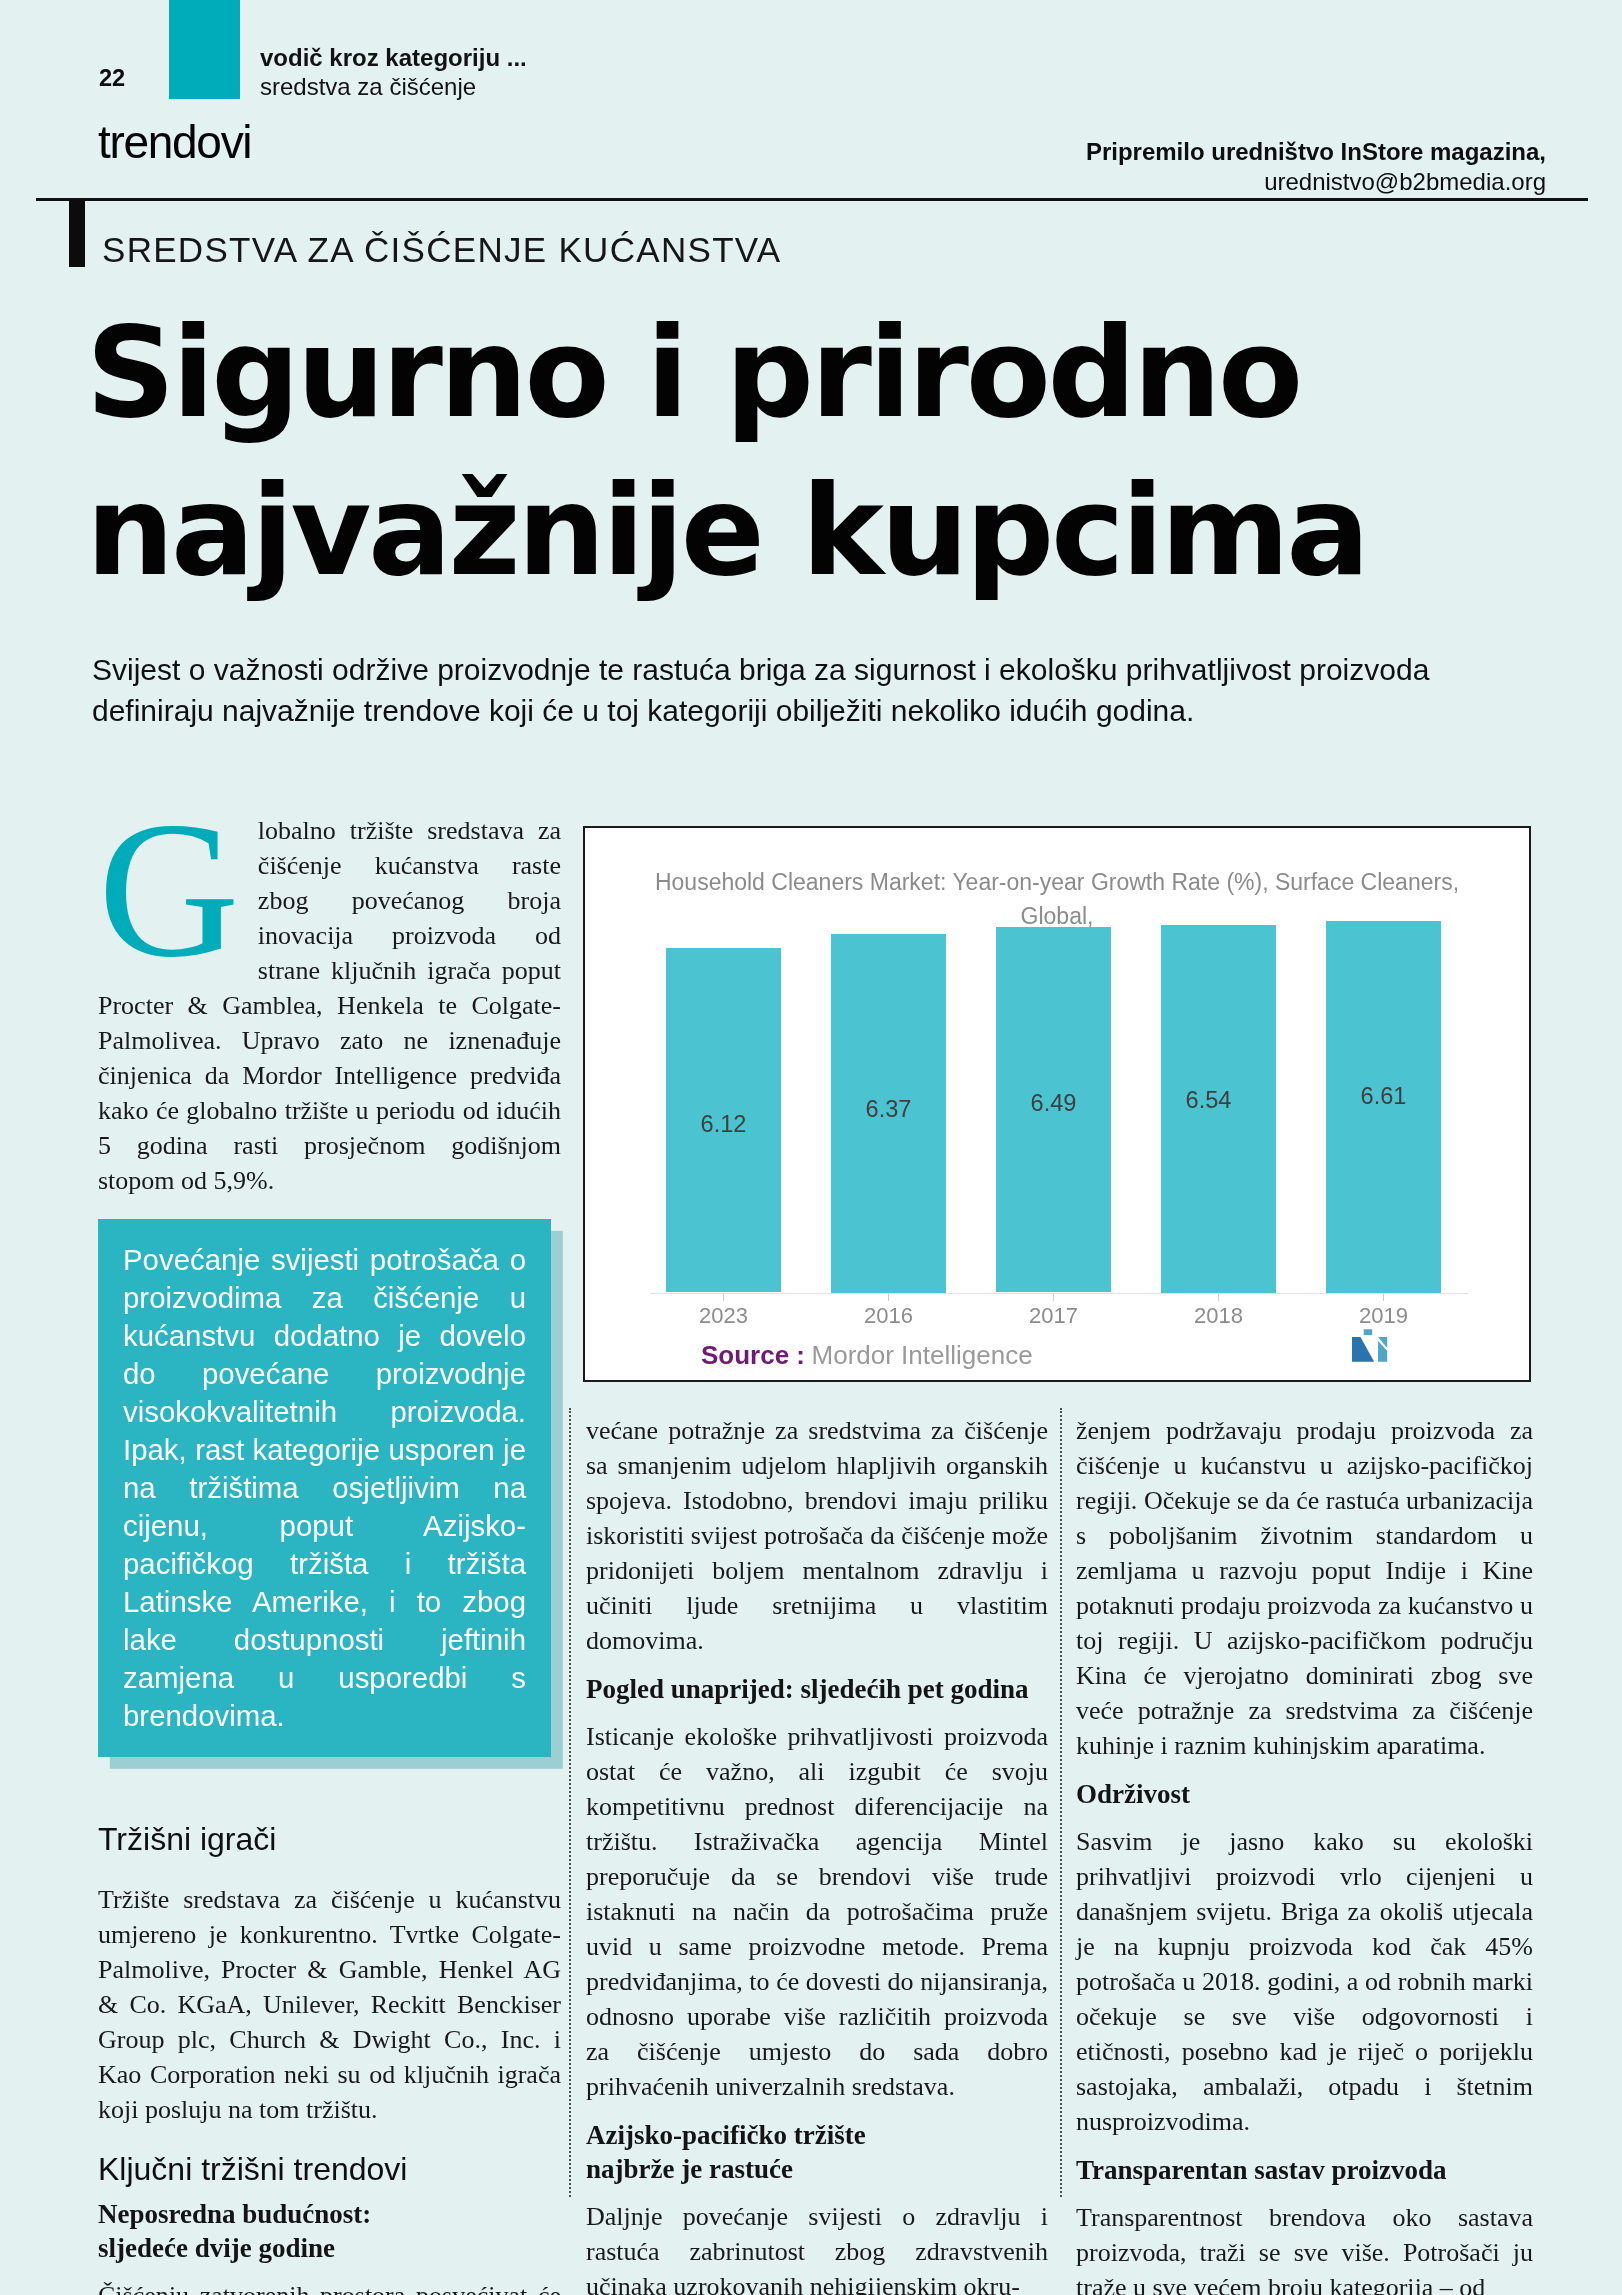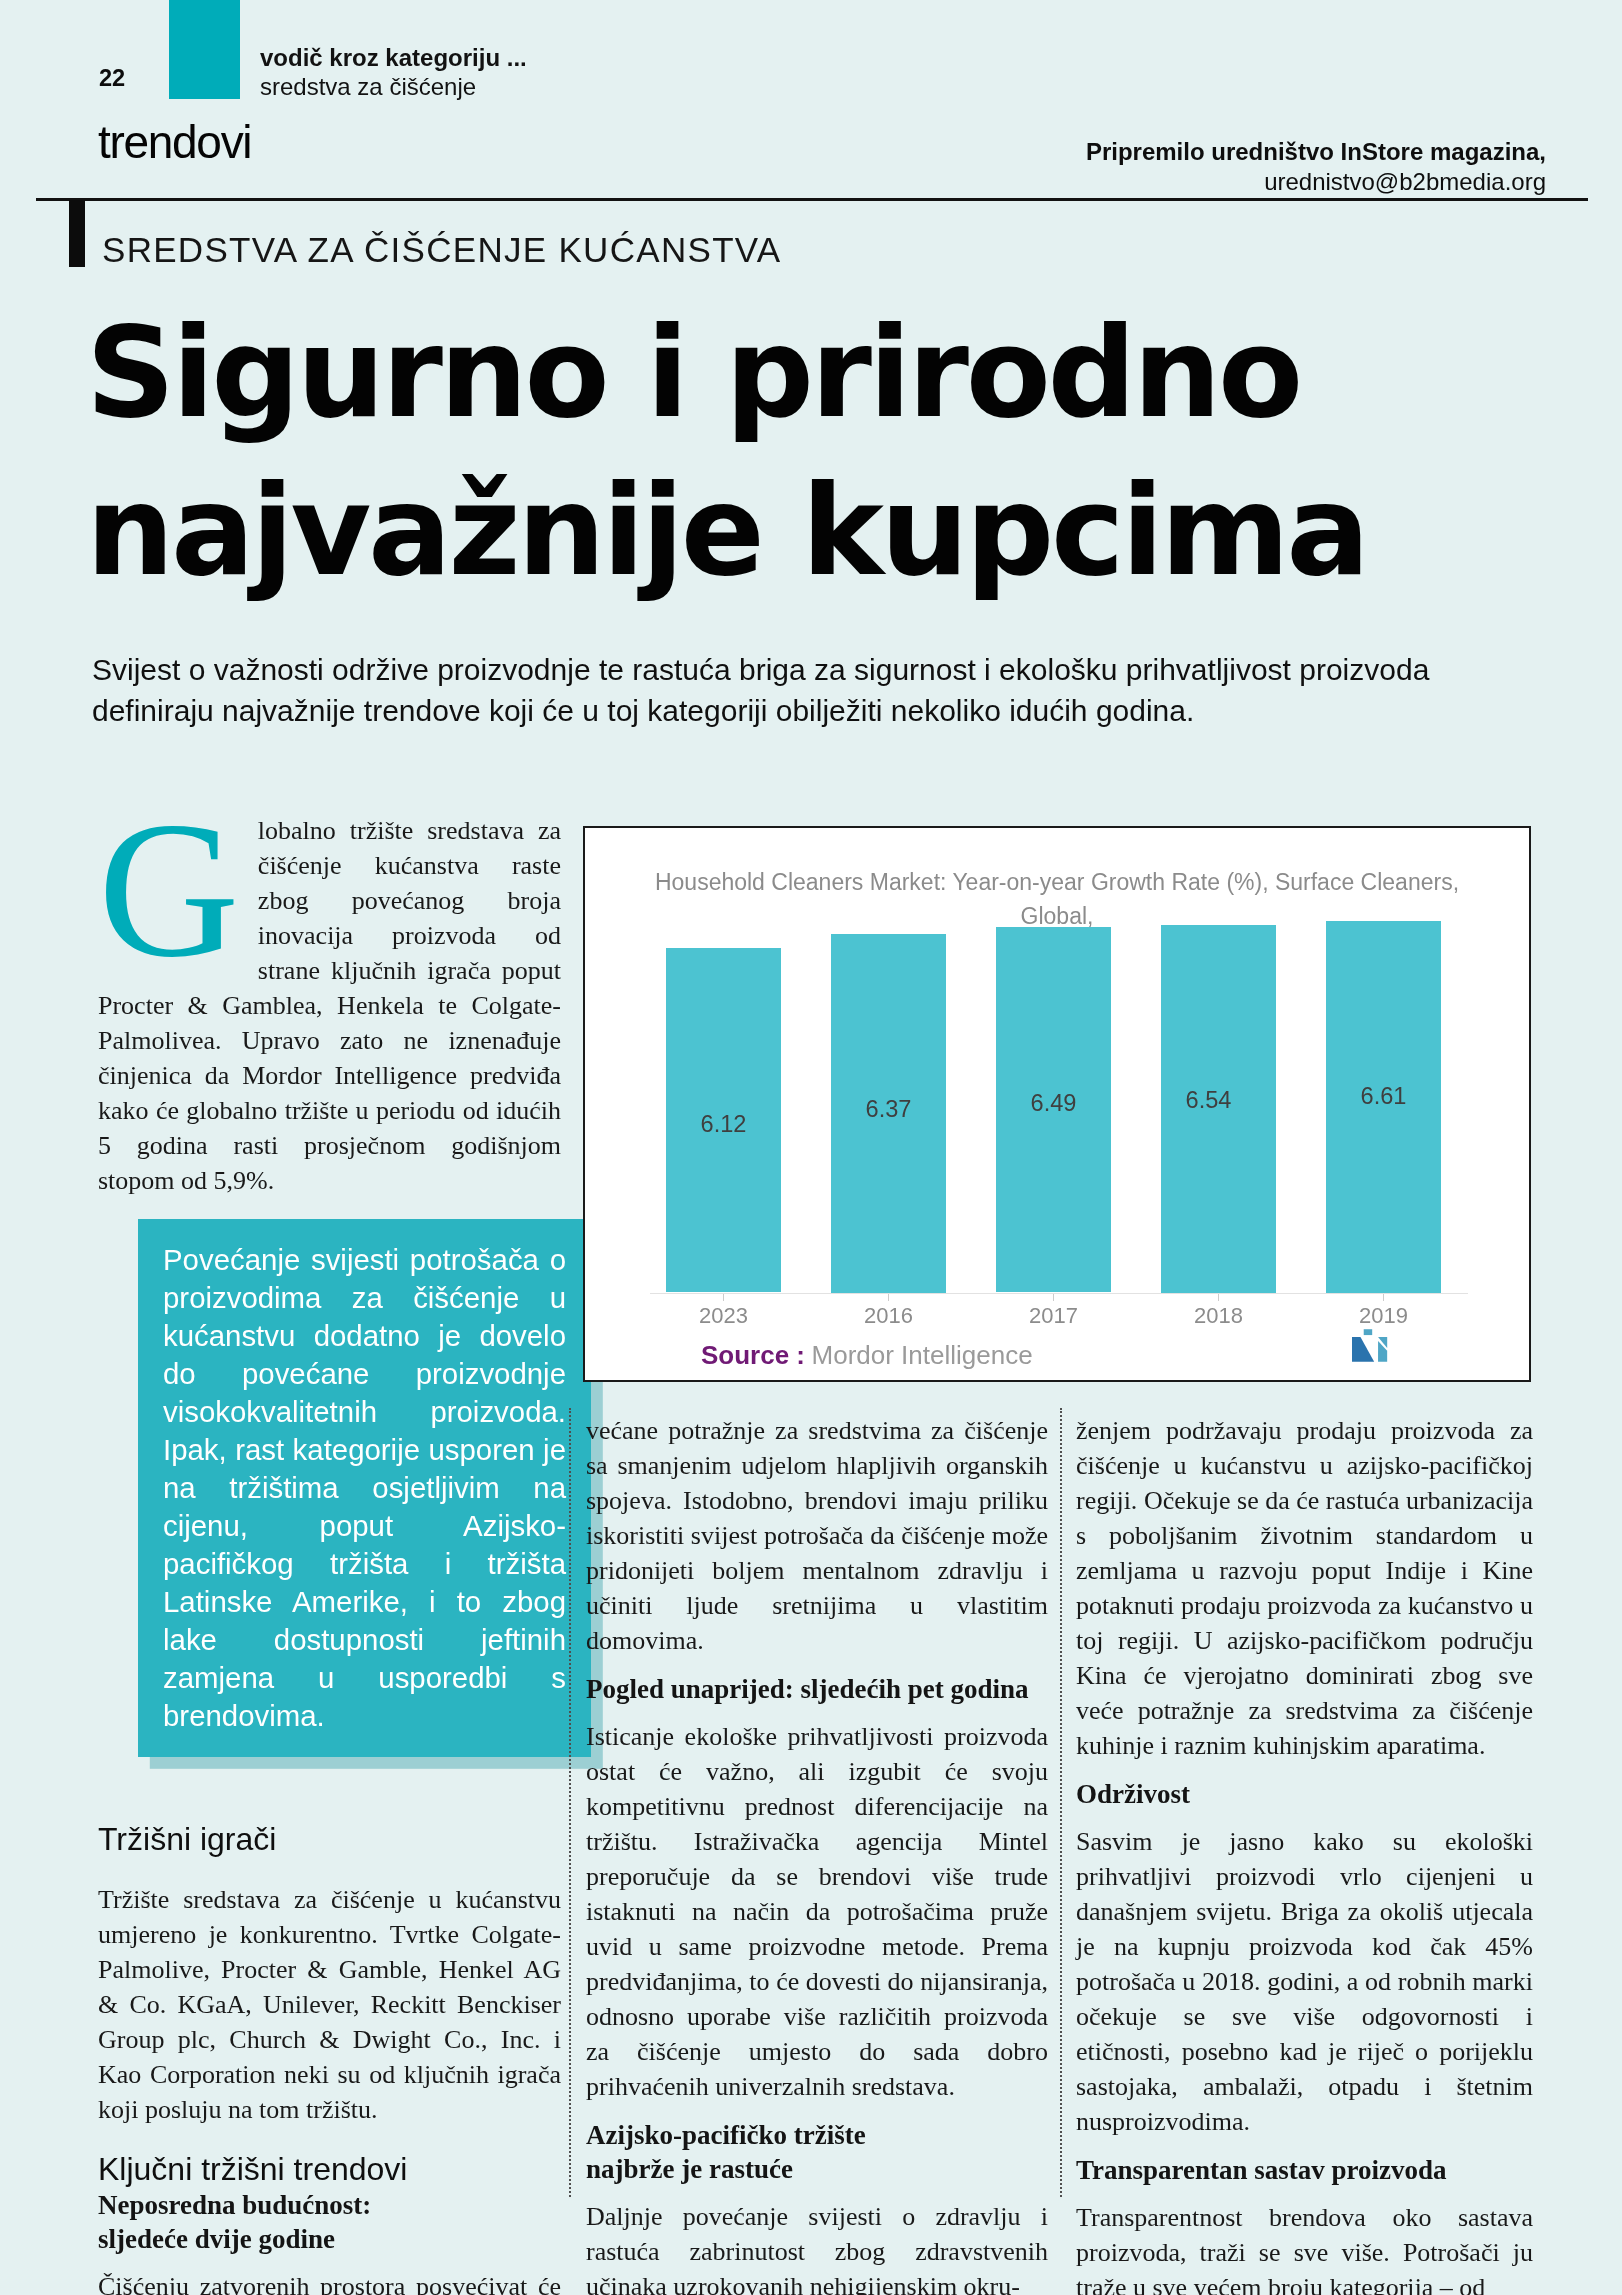--- a/index.html
+++ b/index.html
@@ -37,33 +37,33 @@
   .col{position:absolute;}
   .col1{left:98px;top:813px;width:463px;}
   .col2{left:586px;top:1413px;width:462px;}
   .col3{left:1076px;top:1413px;width:457px;}
   .dropcap{
     float:left;color:var(--teal);font-family:"Liberation Serif", serif;
     font-size:196px;line-height:141px;margin:5.2px 18.3px 0 0;font-weight:normal;
   }
   .callout{
     margin-top:21px;background:var(--callout-bg);box-shadow:11.8px 11.8px 0 var(--callout-shadow);
-    padding:22px 25px;width:453px;margin-left:40px;
+    padding:22px 25px;width:453px;
   }
   .callout p{
     font-family:"Liberation Sans", sans-serif;font-size:29.4px;line-height:38px;
     color:#ffffff;text-align:justify;
   }
   .sans-heading{font-family:"Liberation Sans", sans-serif;font-weight:normal;font-size:32px;line-height:38px;color:#0f0f0f;}
   .col1 .sans-heading.first{margin-top:63px;}
   .col1 .sans-heading + .bodytxt{margin-top:23.6px;}
   .col1 .bodytxt + .sans-heading{margin-top:23.6px;}
   .serif-subhead{
     font-family:"Liberation Serif", serif;font-weight:bold;font-size:27px;line-height:34px;
-    color:#141414;white-space:pre-line;margin-top:0;
+    color:#141414;white-space:pre-line;margin-top:9px;
   }
   .serif-subhead + .bodytxt{margin-top:13px;}
   .col2 .serif-subhead, .col3 .serif-subhead{margin-top:14px;}
   .col1 .callout + .sans-heading{margin-top:63px;}
   
   .col-sep{position:absolute;top:1408px;height:789px;width:0;border-left:2.6px dotted #4f4f4f;}
   .sep1{left:569px;} .sep2{left:1060px;}
   
   .chart{
     position:absolute;left:583px;top:826px;width:948px;height:556px;

